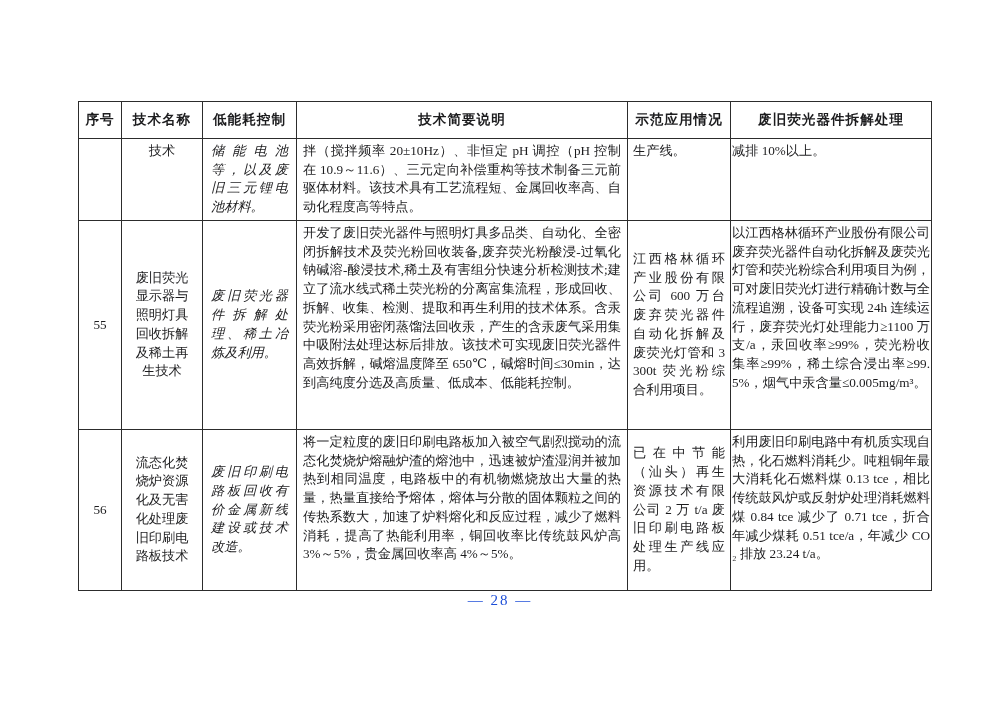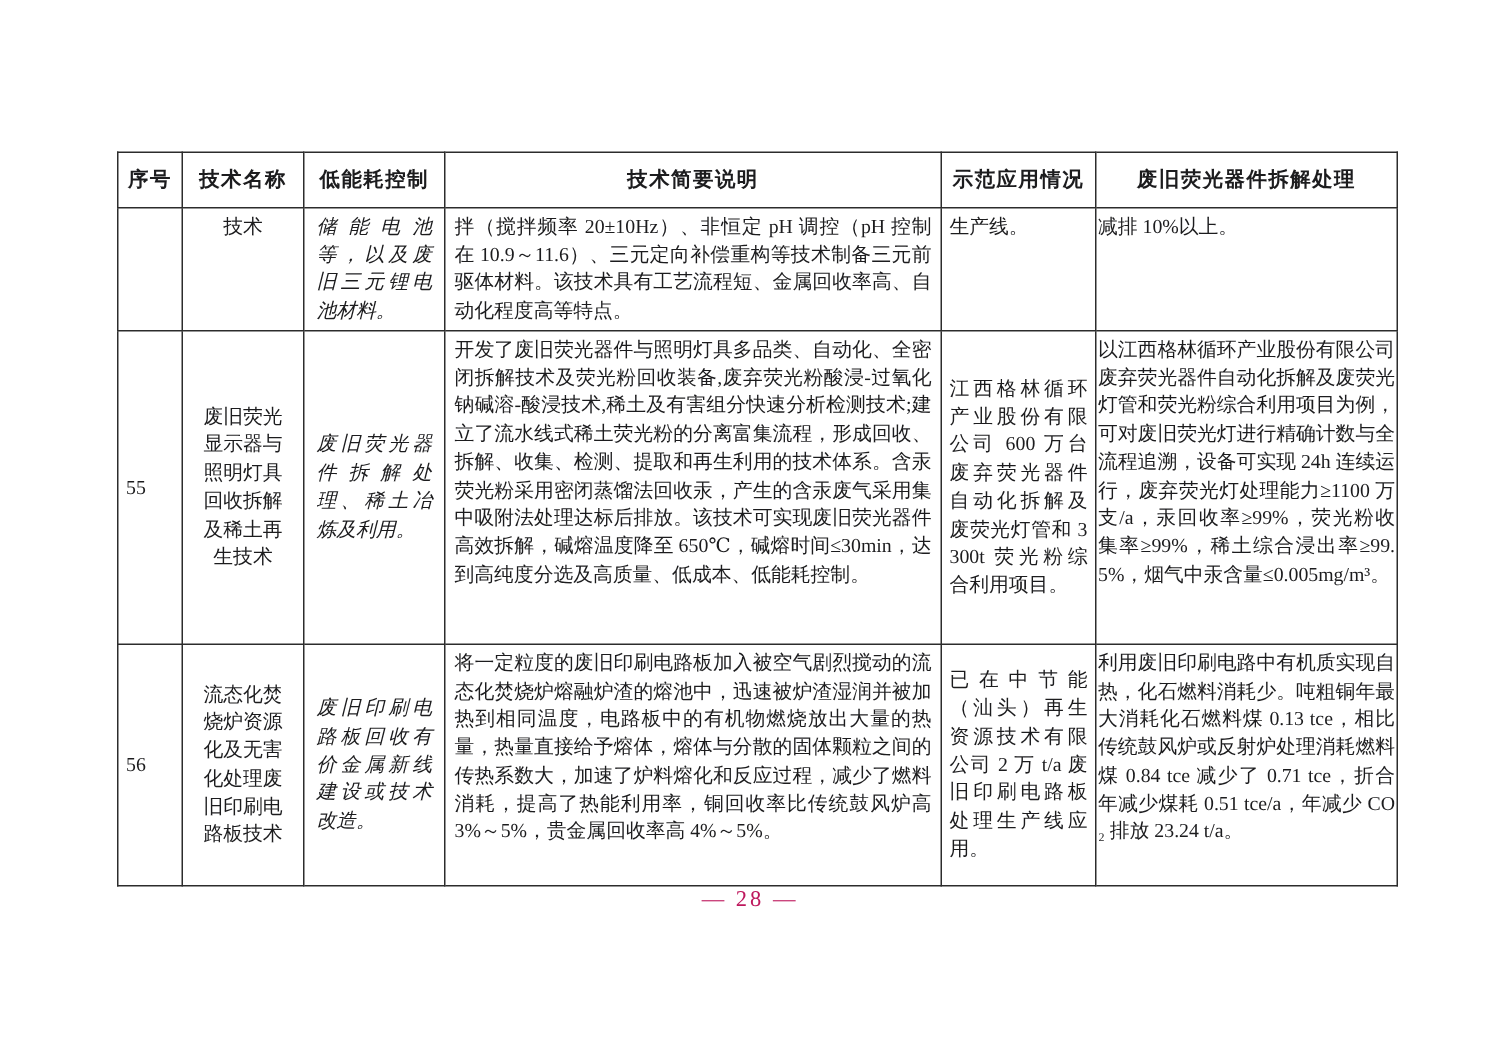--- a/index.html
+++ b/index.html
@@ -28,31 +28,31 @@
     text-align:center;
     font-size:13.6px;
     letter-spacing:1px;
     vertical-align:middle;
   }
   tr.row-cont { height:81px; }
   tr.row-55  { height:209px; }
   tr.row-56  { height:161px; }
   tr.row-cont td { vertical-align:top; }
 
-  td.c-seq   { text-align:left; }
+  td.c-seq   { text-align:center; }
   td.c-name  { text-align:center; padding:3px 10px; }
   td.c-scope { text-align:justify; text-justify:inter-character; padding:3px 8px;font-style:italic; }
   td.c-desc  { text-align:justify; text-justify:inter-character; padding:3px 6px; vertical-align:top; }
   td.c-app   { text-align:justify; text-justify:inter-character; padding:3px 5px; }
   td.c-eff   { text-align:justify; text-justify:inter-character; padding:3px 1px; vertical-align:top; }
   tr.row-cont td.c-name { text-align:center; }
 
   .page-number {
     position:absolute; left:0; top:592px; width:1000px;
-    text-align:center; font-size:15px; letter-spacing:2px; color:#be185d;
+    text-align:center; font-size:15px; letter-spacing:2px; color:#1d4ed8;
   }
 </style>
 </head>
 <body>
 
 <div class="page">
 
   <table class="tech-table">
     <colgroup>
       <col style="width:43px">

